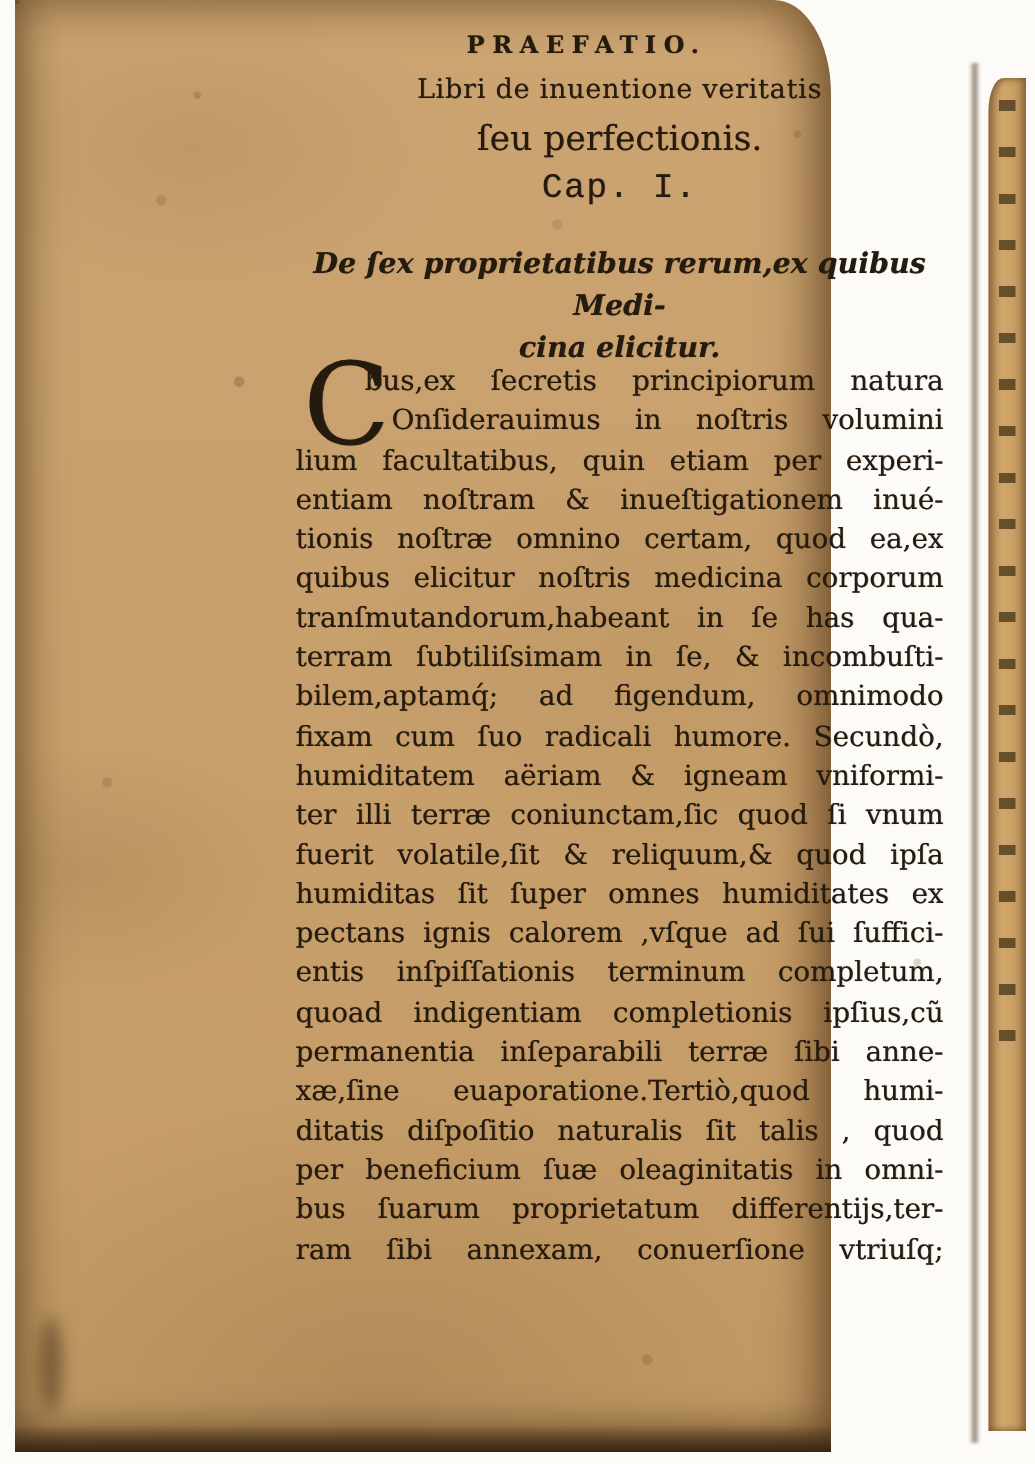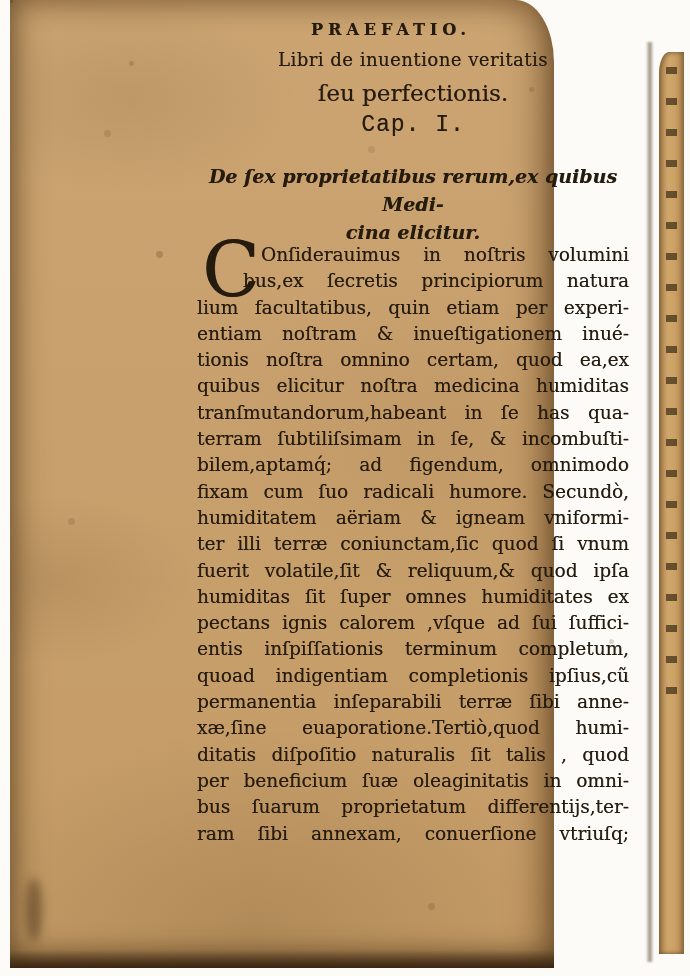--- a/index.html
+++ b/index.html
@@ -97,26 +97,26 @@
   <div class="abs t2 ink">ſeu perfectionis.</div>
   <div class="abs cap ink">Cap. I.</div>
 
   <div class="abs arg ink">
     <div>De ſex proprietatibus rerum,ex quibus Medi-</div>
     <div>cina elicitur.</div>
   </div>
 
   <div class="bodyblock ink">
     <div class="dropcap ink">C</div>
-  <div class="line dc-indent0">Onſiderauimus in noſtris volumini</div>
-      <div class="line dc-indent1">bus,ex ſecretis principiorum natura</div>
+  <div class="line dc-indent1">bus,ex ſecretis principiorum natura</div>
+      <div class="line dc-indent0">Onſiderauimus in noſtris volumini</div>
       <div class="line">lium facultatibus, quin etiam per experi-</div>
       <div class="line">entiam noſtram &amp; inueſtigationem inué-</div>
-      <div class="line">tionis noſtra omnino certam, quod ea,ex</div>
-      <div class="line">quibus elicitur noſtra medicina humiditas</div>
+      <div class="line">tionis noſtræ omnino certam, quod ea,ex</div>
+      <div class="line">quibus elicitur noſtris medicina corporum</div>
       <div class="line">tranſmutandorum,habeant in ſe has qua-</div>
       <div class="line">terram ſubtiliſsimam in ſe, &amp; incombuſti-</div>
       <div class="line">bilem,aptamq́; ad figendum, omnimodo</div>
       <div class="line">fixam cum ſuo radicali humore. Secundò,</div>
       <div class="line">humiditatem aëriam &amp; igneam vniformi-</div>
       <div class="line">ter illi terræ coniunctam,ſic quod ſi vnum</div>
       <div class="line">fuerit volatile,ſit &amp; reliquum,&amp; quod ipſa</div>
       <div class="line">humiditas ſit ſuper omnes humiditates ex</div>
       <div class="line">pectans ignis calorem ,vſque ad ſui ſuffici-</div>
       <div class="line">entis inſpiſſationis terminum completum,</div>

